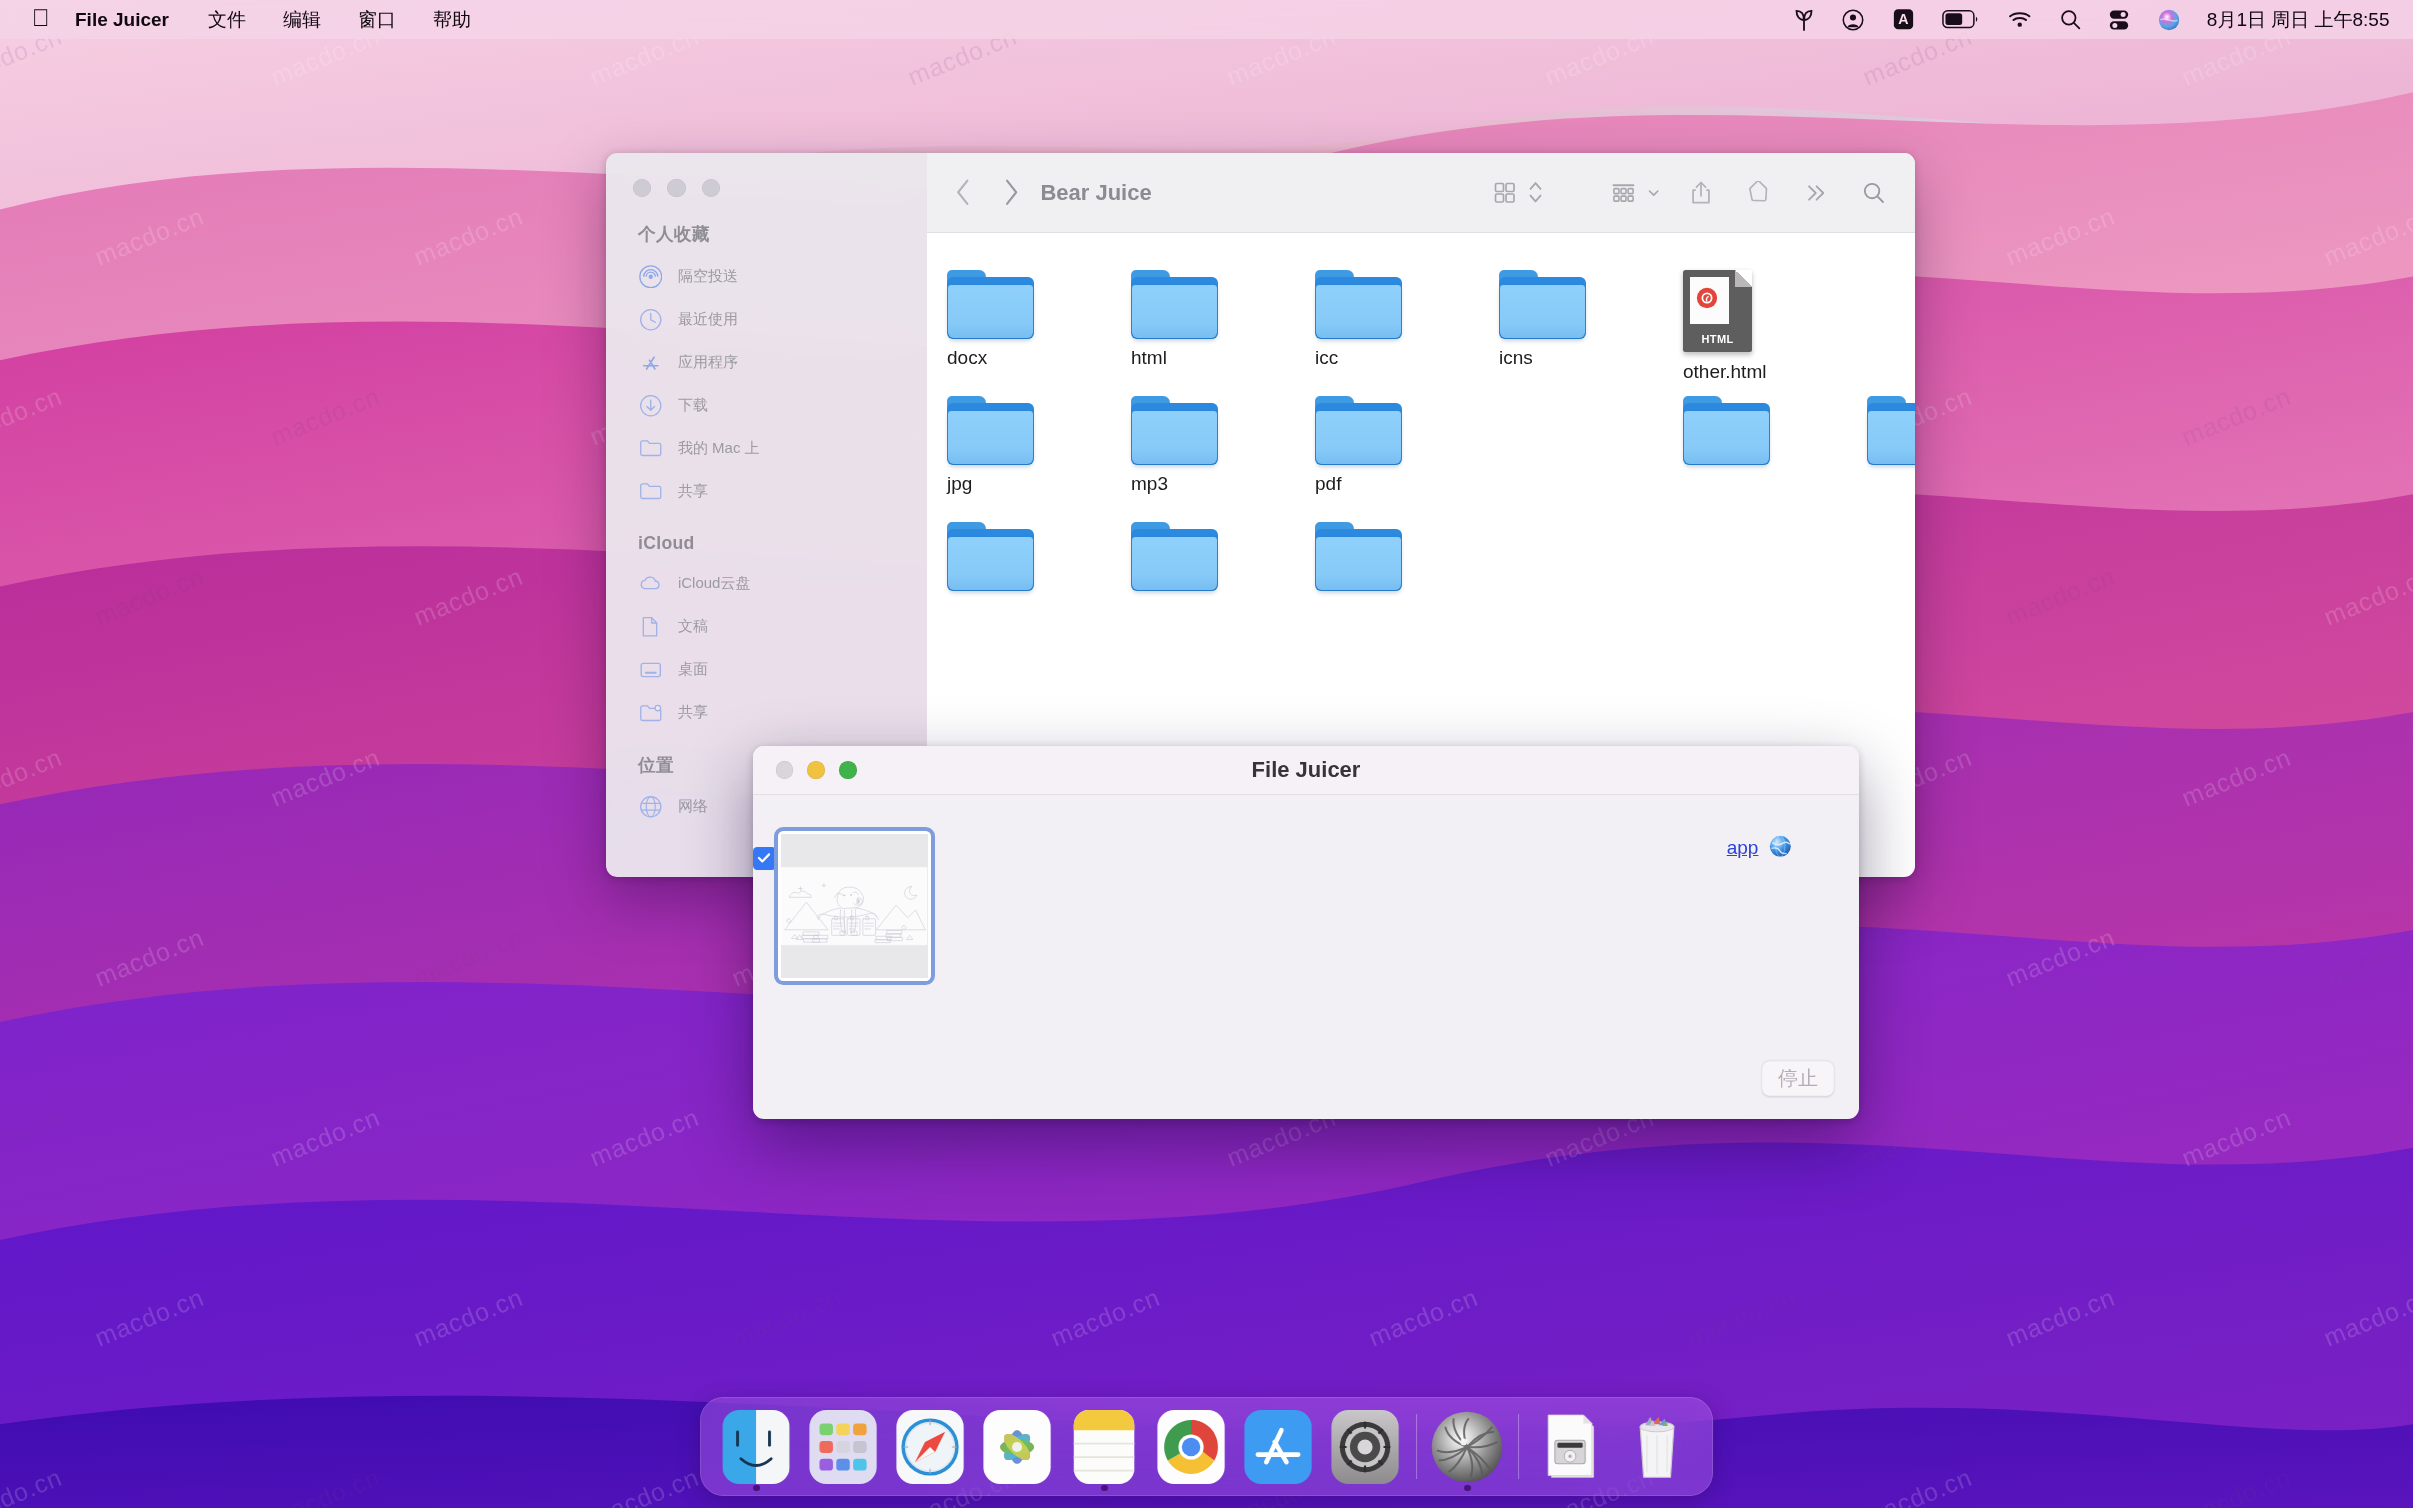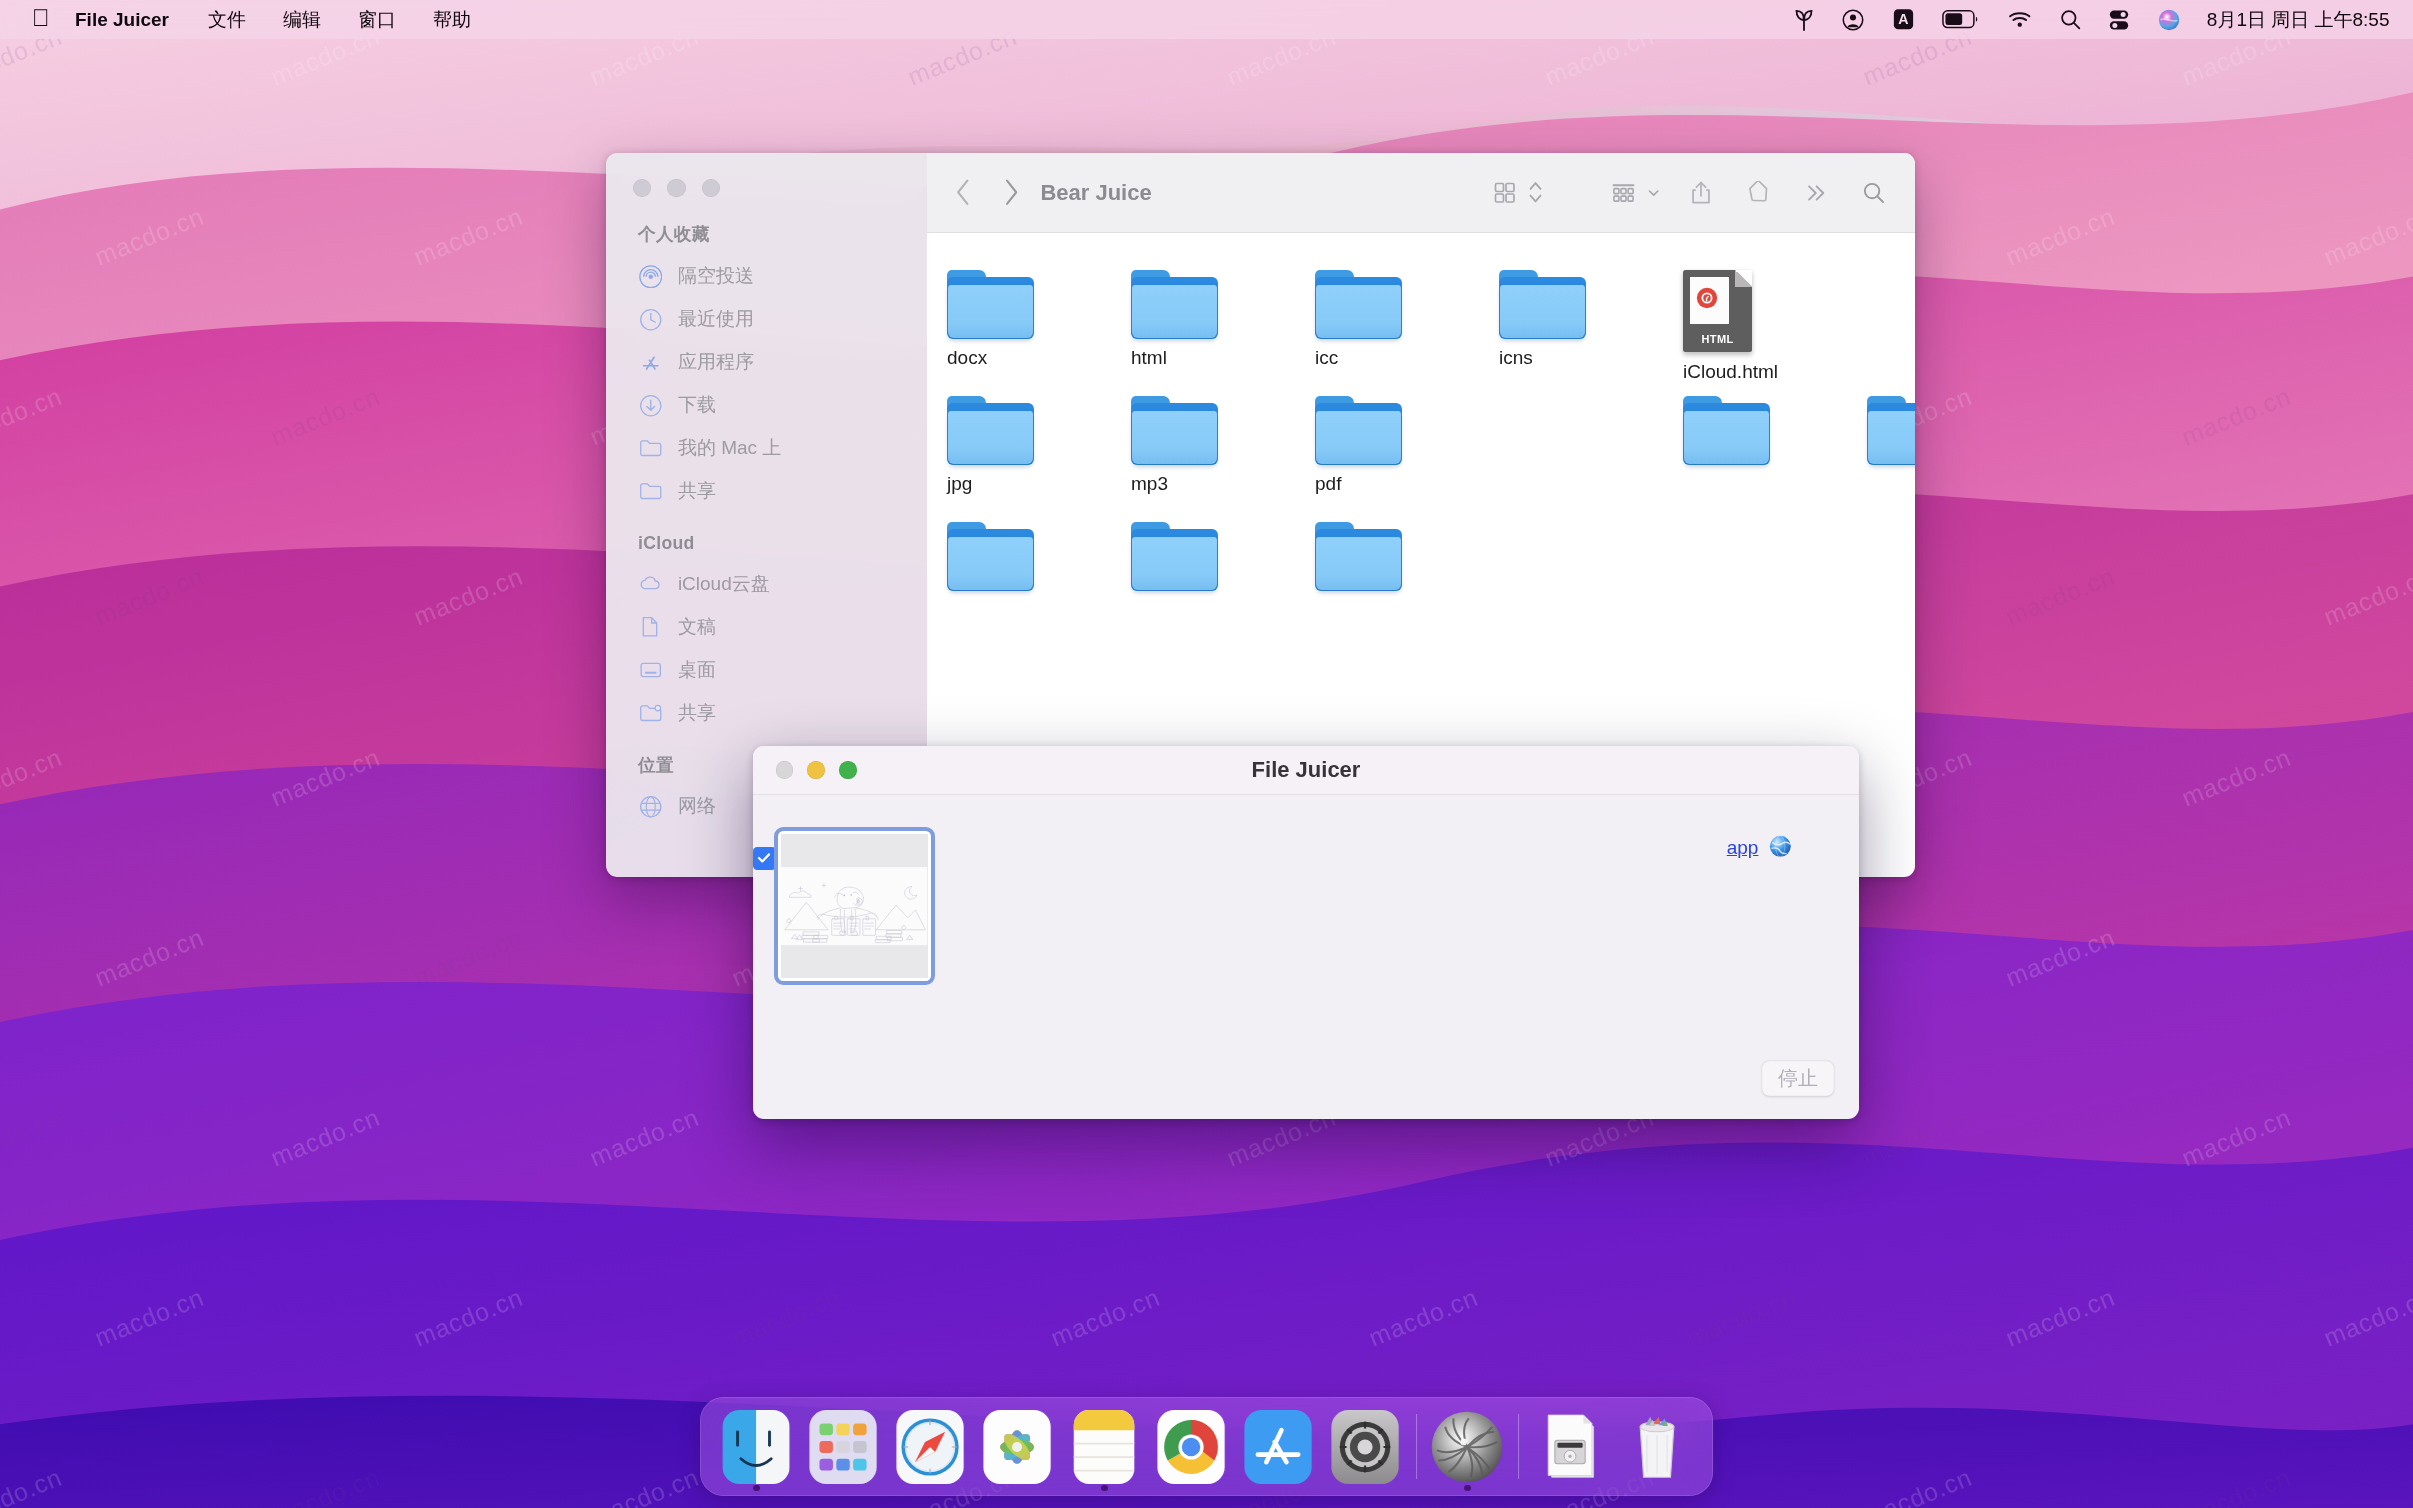--- a/index.html
+++ b/index.html
@@ -48,21 +48,21 @@
   #finder .fsidebar {
     position:absolute; left:0; top:0; bottom:0; width:321px;
     background:rgba(235,233,238,0.94);
     backdrop-filter:blur(25px); -webkit-backdrop-filter:blur(25px);
   }
   #finder .traffic { display:flex; gap:16px; padding:26px 0 0 27px; }
   #finder .traffic i { width:18.4px; height:18.4px; border-radius:50%; background:#cfcbd4; display:block;
       box-shadow:inset 0 0 0 0.4px rgba(0,0,0,0.09); }
   .sb-group { margin-top:18.4px; }
   .sb-header { font-size:17.6px; font-weight:bold; color:#8f8d94; padding:0 0 8.4px 32px; letter-spacing:0.3px; }
-  .sb-item { display:flex; align-items:center; height:43px; padding-left:30px; font-size:19px; color:#9c9aa2; }
+  .sb-item { display:flex; align-items:center; height:43px; padding-left:30px; font-size:15px; color:#9c9aa2; }
   .sb-item .ic { width:28.5px; height:28.5px; margin-right:13.4px; display:flex; align-items:center; justify-content:center; flex:none; }
   .sb-item .ic svg { display:block; }
   .sb-label { white-space:nowrap; }
 
   #finder .fmain { position:absolute; left:321px; top:0; right:0; bottom:0; background:#fff; }
   #finder .ftoolbar {
     height:80px; background:rgba(239,238,241,0.95);
     backdrop-filter:blur(25px); -webkit-backdrop-filter:blur(25px);
     display:flex; align-items:center; border-bottom:0.8px solid rgba(0,0,0,0.07);
   }
@@ -611,21 +611,21 @@
             <svg class="chrome" viewBox="0 0 26 26">
               <circle cx="13" cy="13" r="12" fill="#e2453b"></circle>
               <path d="M13 3 A10 10 0 0 1 22 9 L13 9 Z" fill="#e2453b"></path>
               <circle cx="13" cy="13" r="6.5" fill="#fff"></circle>
               <circle cx="13" cy="13" r="4.4" fill="#e2453b"></circle>
               <path d="M15 11 A4 4 0 0 0 13 17" stroke="#fff" stroke-width="1.6" fill="none"></path>
             </svg>
             <div class="fold"></div>
             <div class="lbl">HTML</div>
           </div>
-          <div class="fname">iCloud.html</div>
+          <div class="fname">other.html</div>
         </div>
         <div class="fitem">
           <div class="fname"></div>
         </div>
         <div class="fitem">
           <div class="folder">
             <div class="tab"></div>
             <div class="back"></div>
             <div class="front"></div>
           </div>

